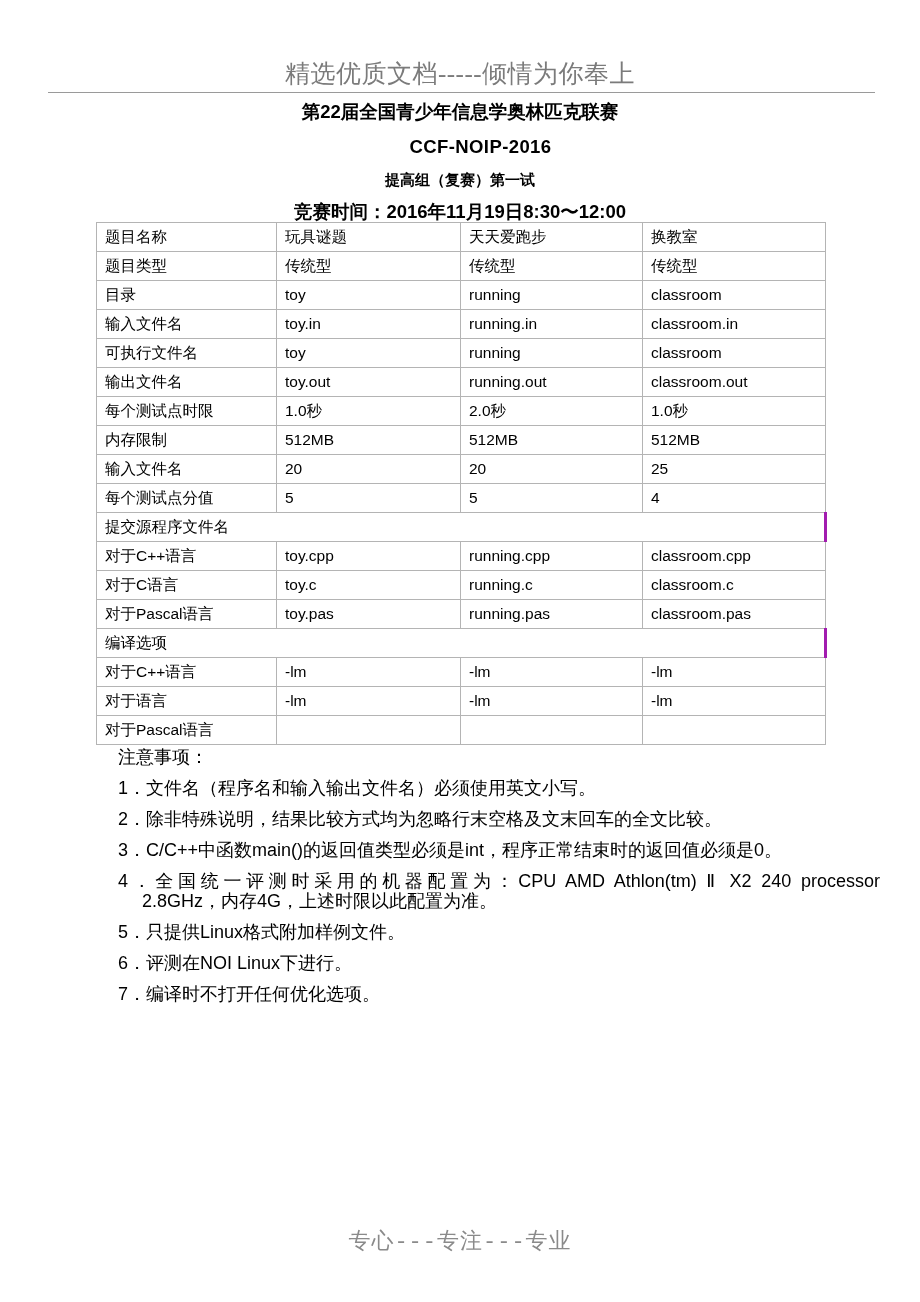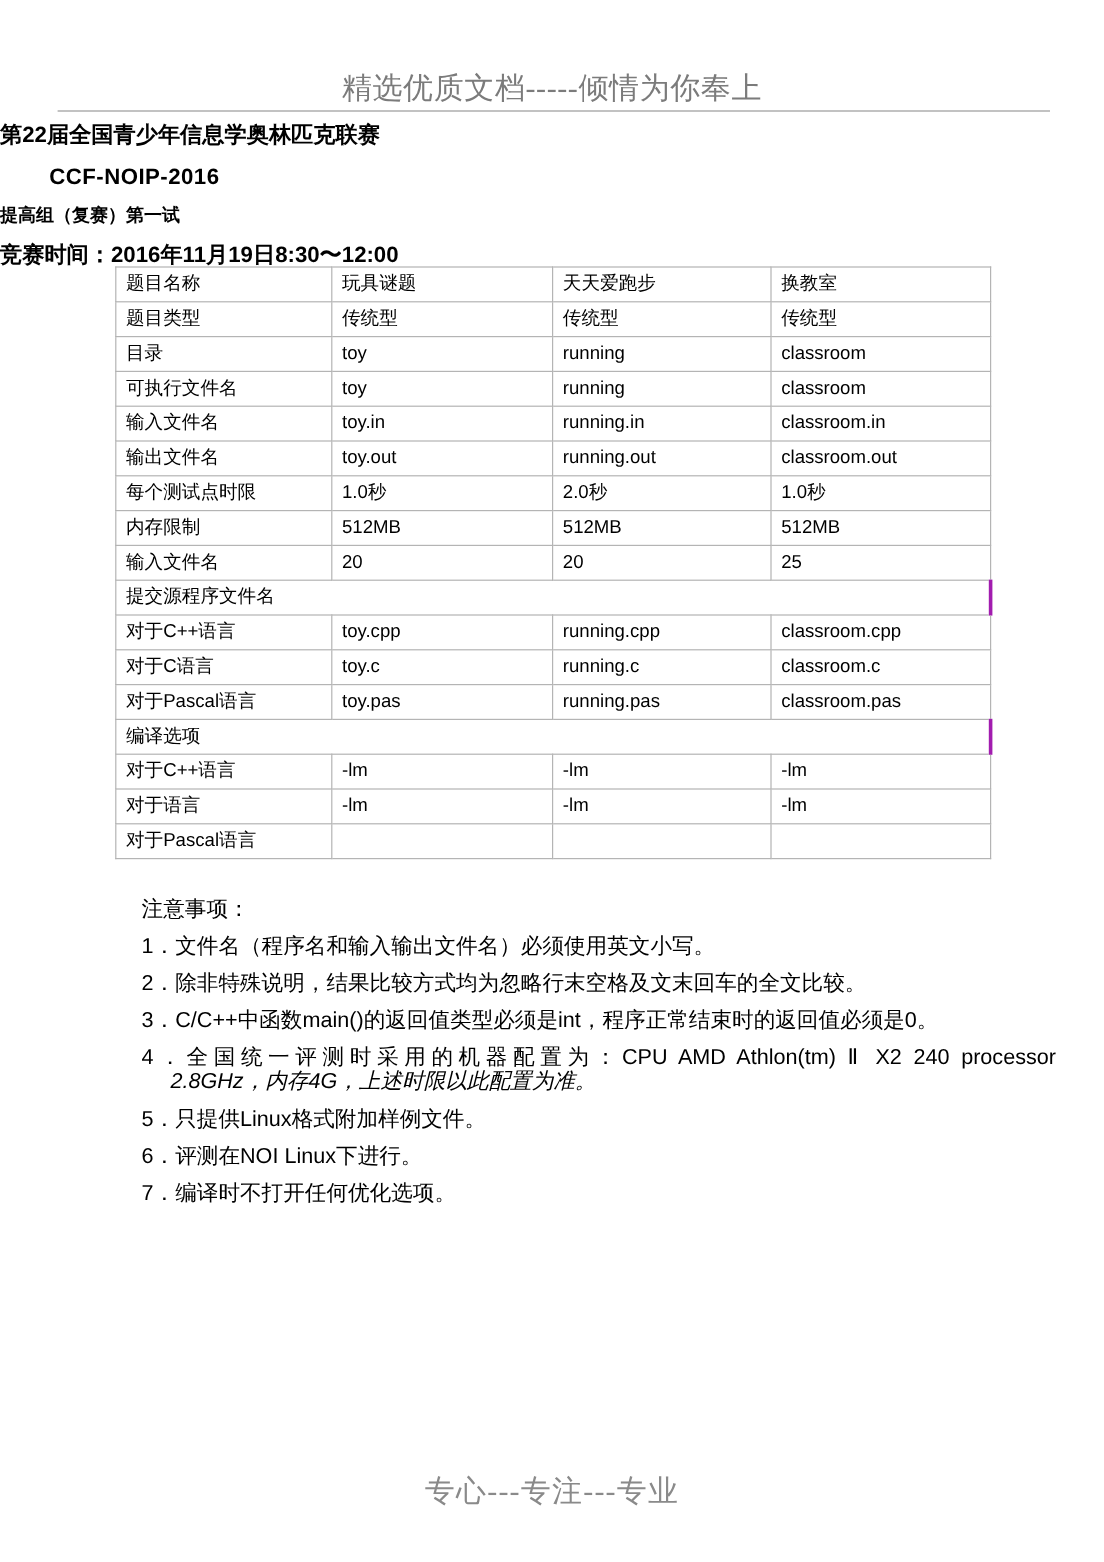--- a/index.html
+++ b/index.html
@@ -37,21 +37,21 @@
     height: 1px;
     background: #9a9a9a;
   }
 
   
   .titles {
     position: absolute;
     top: 103px;
     left: 0;
     width: 920px;
-    text-align: left;
+    text-align: center;
   }
   .titles .t {
     font-weight: bold;
     line-height: 1.0;
   }
   .t1 { font-size: 18.5px; margin-bottom: 16px; letter-spacing: 0px; }
   .t2 { font-size: 18.5px; margin-bottom: 16px; letter-spacing: 0.4px; padding-left: 41px; }
   .t3 { font-size: 15px; margin-bottom: 16px; letter-spacing: 0px; }
   .t4 { font-size: 18.5px; margin-bottom: 0px; letter-spacing: 0px; }
 
@@ -103,32 +103,31 @@
     text-indent: 0;
   }
   .notes .note-wide {
     text-align: justify;
     text-align-last: justify;
     margin-bottom: 2px;
   }
   .notes .note-cont {
     padding-left: 24px;
     margin-bottom: 13px;
-    font-style: italic;
   }
 
   
   .wm-footer {
     position: absolute;
     top: 1226px;
     left: 0;
     width: 920px;
     text-align: center;
-    font-family: Liberation Serif, serif;
-    font-size: 25px;
+    font-family: Liberation Mono, monospace;
+    font-size: 22px;
     color: #8a8a8a;
     letter-spacing: 1px;
     white-space: nowrap;
   }
 </style>
 </head>
 <body>
 
 <div class="wm-header">精选优质文档-----倾情为你奉上</div>
 <div class="wm-rule"></div>
@@ -160,32 +159,32 @@
       <td>传统型</td>
       <td>传统型</td>
     </tr>
     <tr>
       <td>目录</td>
       <td>toy</td>
       <td>running</td>
       <td>classroom</td>
     </tr>
     <tr>
+      <td>输入文件名</td>
+      <td>toy.in</td>
+      <td>running.in</td>
+      <td>classroom.in</td>
+    </tr>
+    <tr>
       <td>可执行文件名</td>
       <td>toy</td>
       <td>running</td>
       <td>classroom</td>
     </tr>
     <tr>
-      <td>输入文件名</td>
-      <td>toy.in</td>
-      <td>running.in</td>
-      <td>classroom.in</td>
-    </tr>
-    <tr>
       <td>输出文件名</td>
       <td>toy.out</td>
       <td>running.out</td>
       <td>classroom.out</td>
     </tr>
     <tr>
       <td>每个测试点时限</td>
       <td>1.0秒</td>
       <td>2.0秒</td>
       <td>1.0秒</td>
@@ -194,20 +193,26 @@
       <td>内存限制</td>
       <td>512MB</td>
       <td>512MB</td>
       <td>512MB</td>
     </tr>
     <tr>
       <td>输入文件名</td>
       <td>20</td>
       <td>20</td>
       <td>25</td>
+    </tr>
+    <tr>
+      <td>每个测试点分值</td>
+      <td>5</td>
+      <td>5</td>
+      <td>4</td>
     </tr>
 
     <tr class="span-row">
       <td colspan="4">提交源程序文件名</td>
     </tr>
 
     <tr>
       <td>对于C++语言</td>
       <td>toy.cpp</td>
       <td>running.cpp</td>

